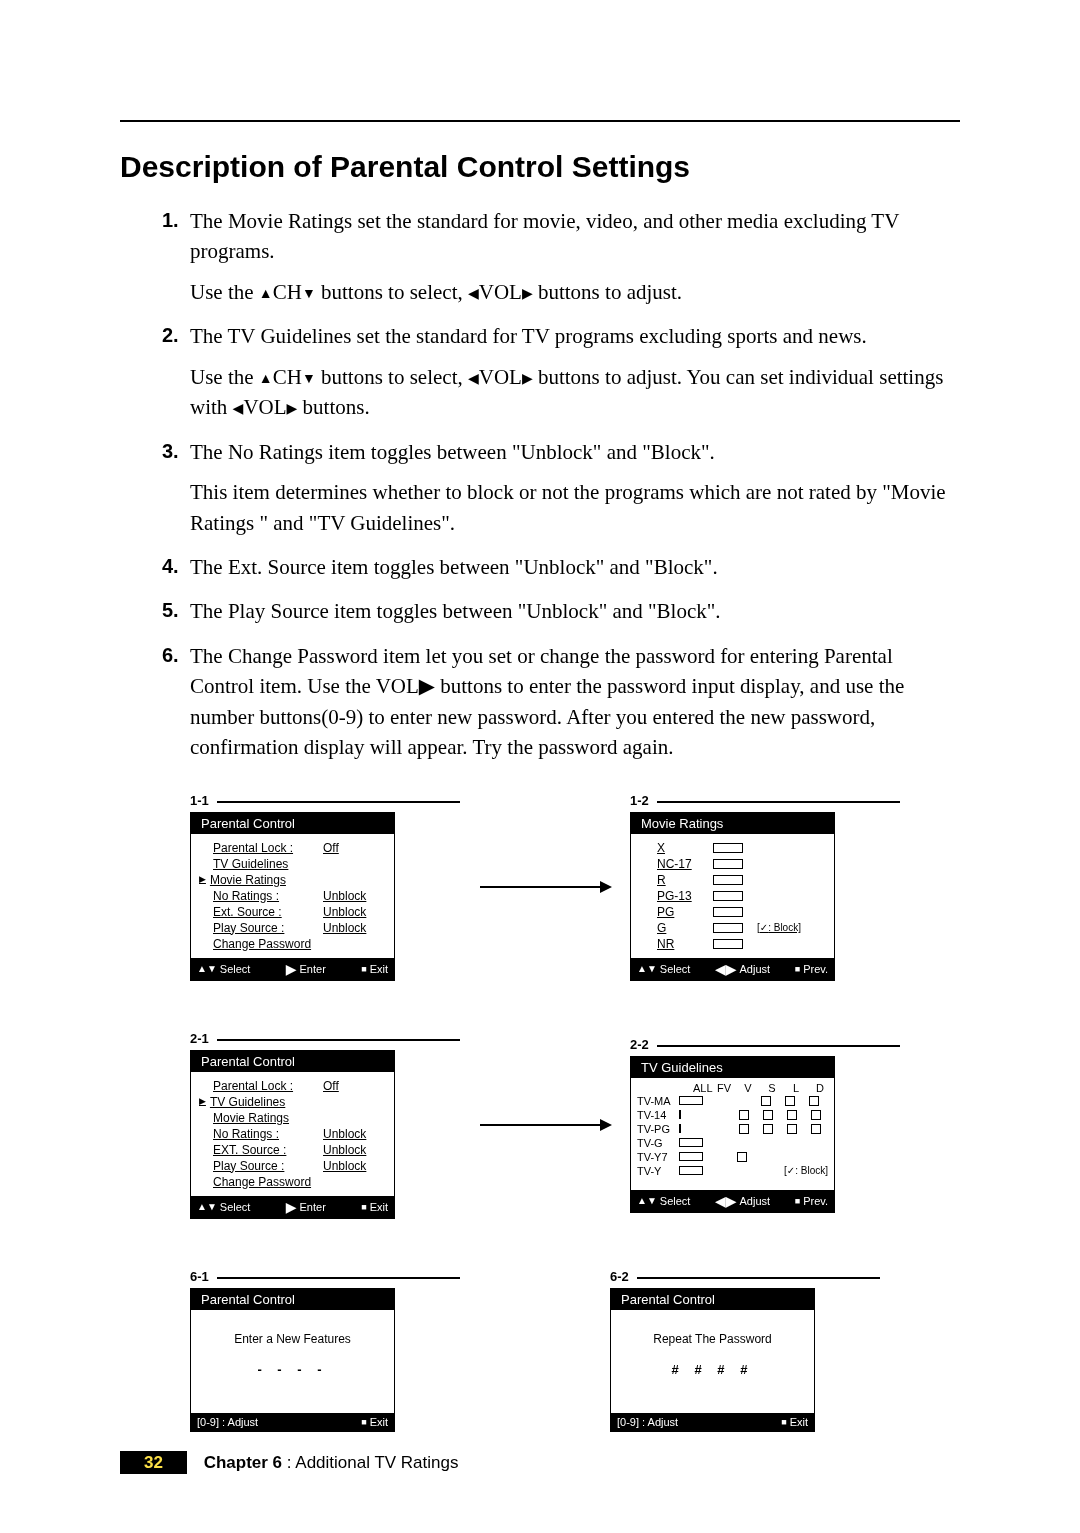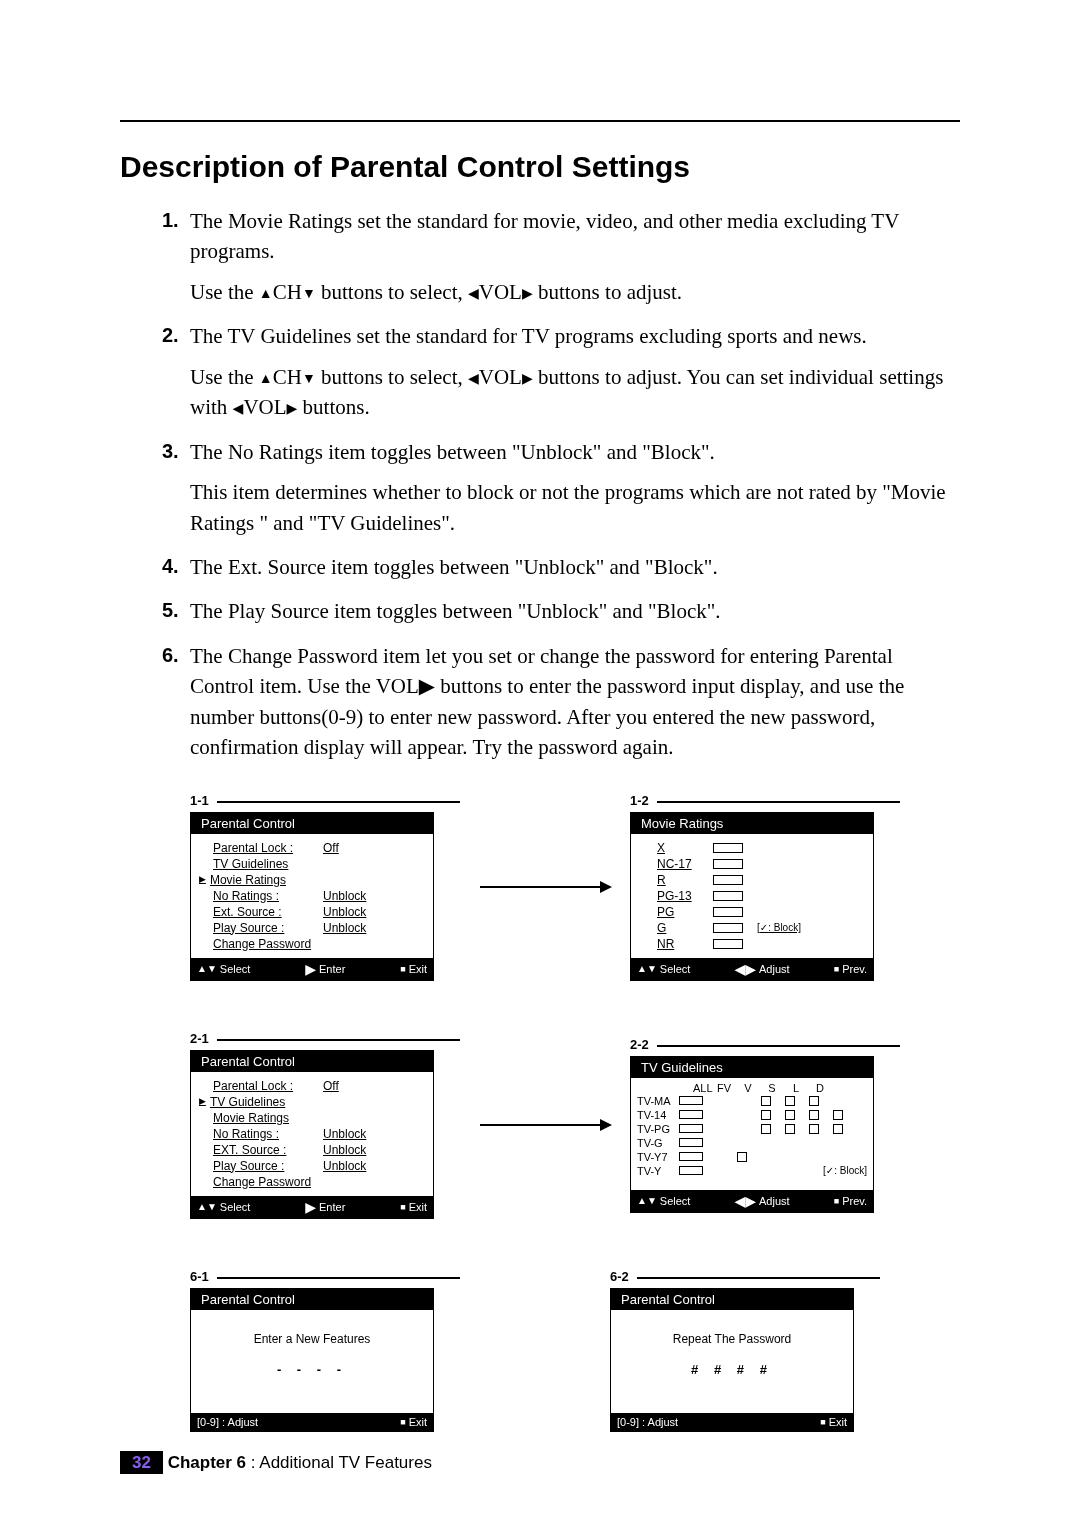--- a/index.html
+++ b/index.html
@@ -21,21 +21,21 @@
   .tri { display: inline-block; font-size: 14px; vertical-align: 1px; }
   .diagrams { padding-left: 70px; margin-top: 30px; width: 760px; }
   .drow { display: flex; align-items: center; margin-bottom: 50px; gap: 20px; }
   .dcol { flex: 0 0 270px; }
   .arrowcol { flex: 1; display:flex; align-items:center; justify-content:center; }
   .boxlabel { font-family: Arial, Helvetica, sans-serif; font-weight: bold; font-size: 13px; margin-bottom: 4px; }
   .labelline { display:flex; align-items:center; }
   .labelline .rule { flex:1; border-top:2px solid #000; margin-left:8px; }
   .osd {
     border: 1px solid #000;
-    width: 244px;
+    width: 205px;
     font-family: Arial, Helvetica, sans-serif;
     font-size: 12px;
     background: #fff;
   }
   .osd .hdr { background:#000; color:#fff; padding:3px 10px; font-size:13px; }
   .osd .body { padding: 6px 8px 6px 8px; text-decoration: underline; }
   .osd .ftr { background:#000; color:#fff; padding:3px 6px; font-size:11px; display:flex; justify-content:space-between; }
   .osd .ftr span { display:inline-flex; align-items:center; gap:3px; }
   .menurow { display:flex; padding:1px 0 1px 14px; }
   .menurow .lbl { flex: 0 0 110px; }
@@ -52,21 +52,21 @@
   .tvrow .tl{ flex:0 0 42px;}
   .tvrow .bar{ width:24px; height:9px; border:1px solid #000; margin-right:3px;}
   .chk{ display:inline-block; width:10px; height:10px; border:1px solid #000; margin:0 7px;}
   .tvrow .cells{ display:flex; padding-left:0;}
   .pwbody{ text-align:center; padding:22px 10px 36px 10px; }
   .pwbody .msg{ font-size:12px; margin-bottom:16px;}
   .pwbody .code{ letter-spacing:6px; font-size:13px; font-weight:bold;}
   .longarrow{ width:130px; height:2px; background:#000; position:relative;}
   .longarrow::after{ content:""; position:absolute; right:-2px; top:-5px; border-left:12px solid #000; border-top:6px solid transparent; border-bottom:6px solid transparent;}
   .footer { position:absolute; left:120px; bottom:60px; font-family: Arial, Helvetica, sans-serif; font-size:17px; }
-  .footer .pg { background:#000; color:#8b5cf6; padding:2px 12px; font-weight:bold; margin-right:0;}
+  .footer .pg { background:#000; color:#fde047; padding:2px 24px; font-weight:bold; margin-right:12px;}
   .footer .chap { font-weight:bold; }
   .sq { font-size:9px; }
   .updn { font-size:10px;}
 </style>
 </head>
 <body>
 
 <div class="hr-top"></div>
 
 <h2 class="title">Description of Parental Control Settings</h2>
@@ -399,14 +399,14 @@
             </span>
         </div>
       </div>
     </div>
   </div>
 
 </div>
 
 <div class="footer">
   <span class="pg">32</span>
-  <span class="chap">Chapter 6</span><span> : </span><span>Additional TV Features</span>
+  <span class="chap">Chapter 6</span><span> : </span><span>Additional TV Ratings</span>
 </div>
 
 </body></html>

